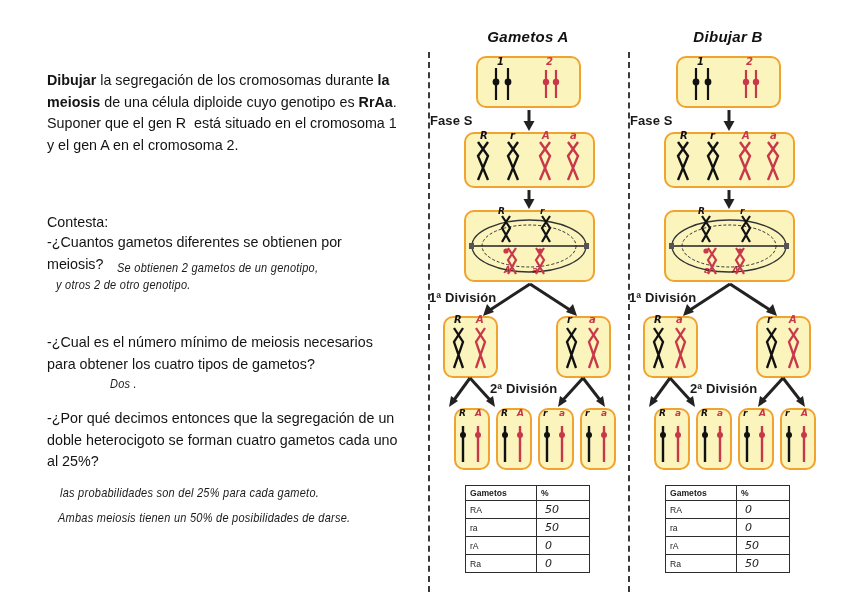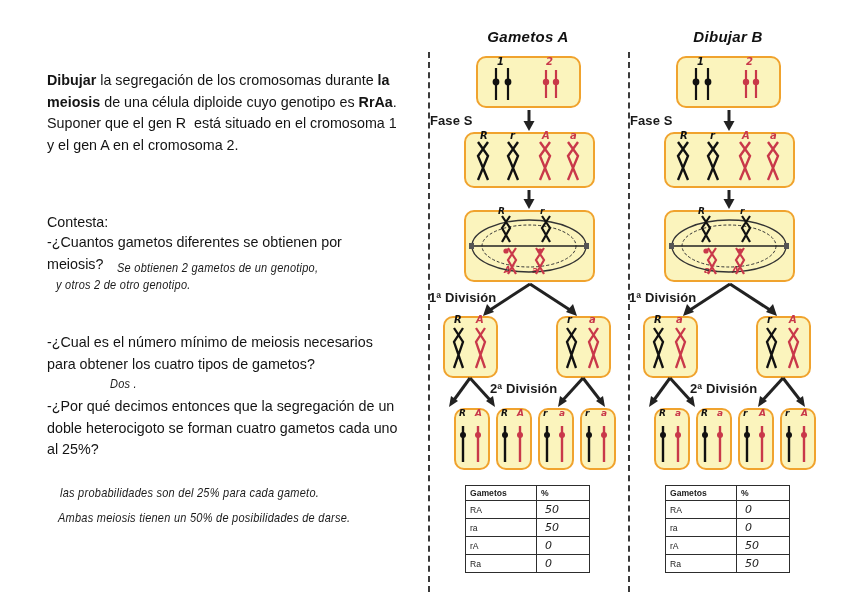--- a/index.html
+++ b/index.html
@@ -29,21 +29,21 @@
   .body-text{
     position:absolute;left:47px;width:352px;
     font-size:14.3px;line-height:1.52;
     color:#141414;
   }
   .body-text b{font-weight:700;}
   #p-intro{top:70px;}
   #p-contesta{top:212px;}
   #q1{top:232px;}
   #q2{top:332px;}
-  #q3{top:396px;}
+  #q3{top:408px;}
 
   .hand{
     font-family:Liberation Sans, sans-serif;
     font-style:italic;
     color:#1b1b1b;
     font-size:11px;
     letter-spacing:.25px;
     transform:scaleY(1.08);
     display:inline-block;
   }

